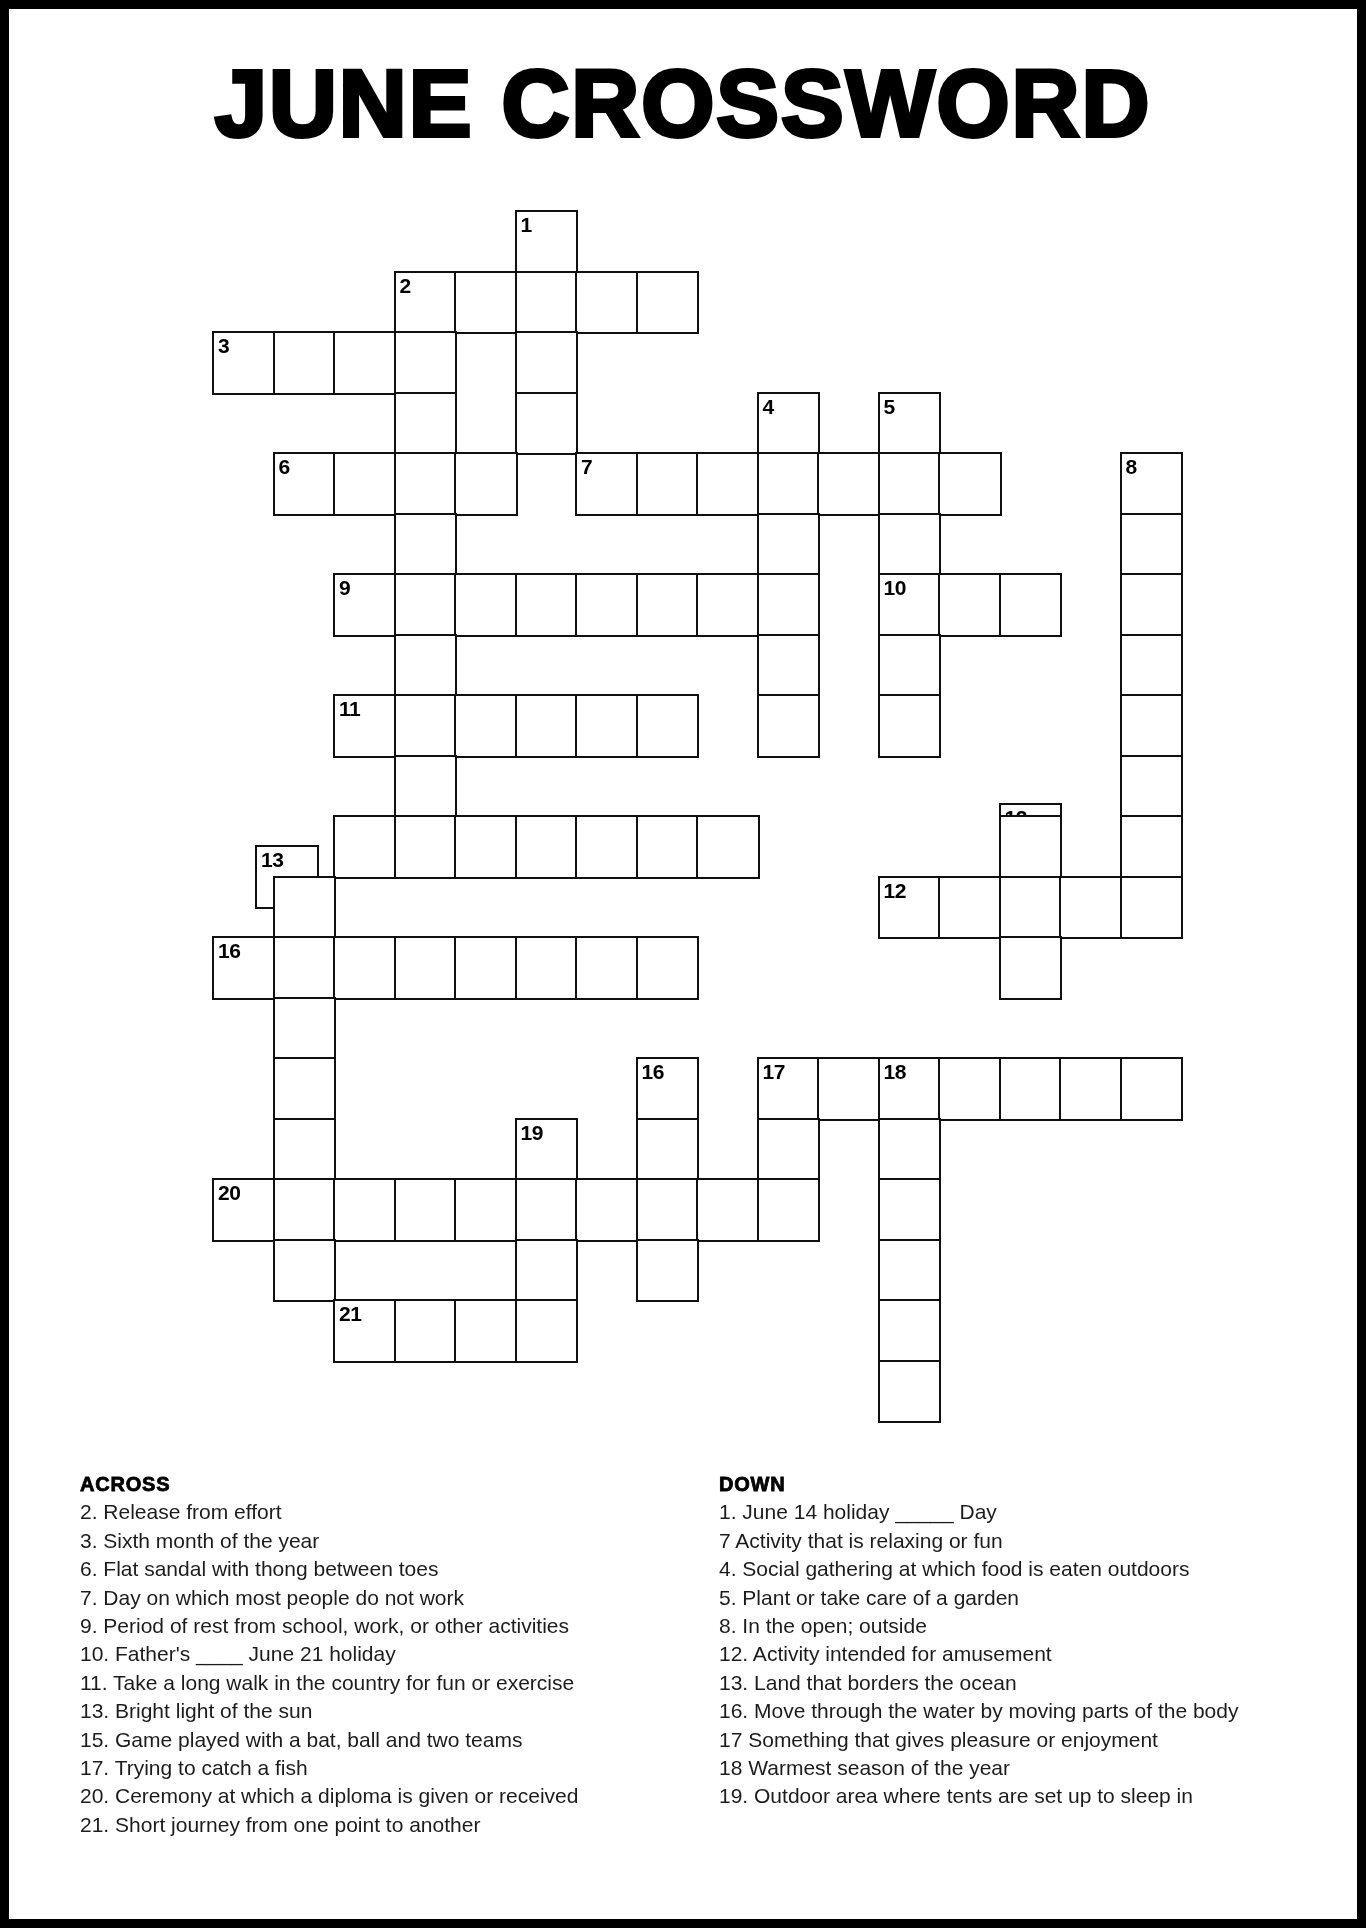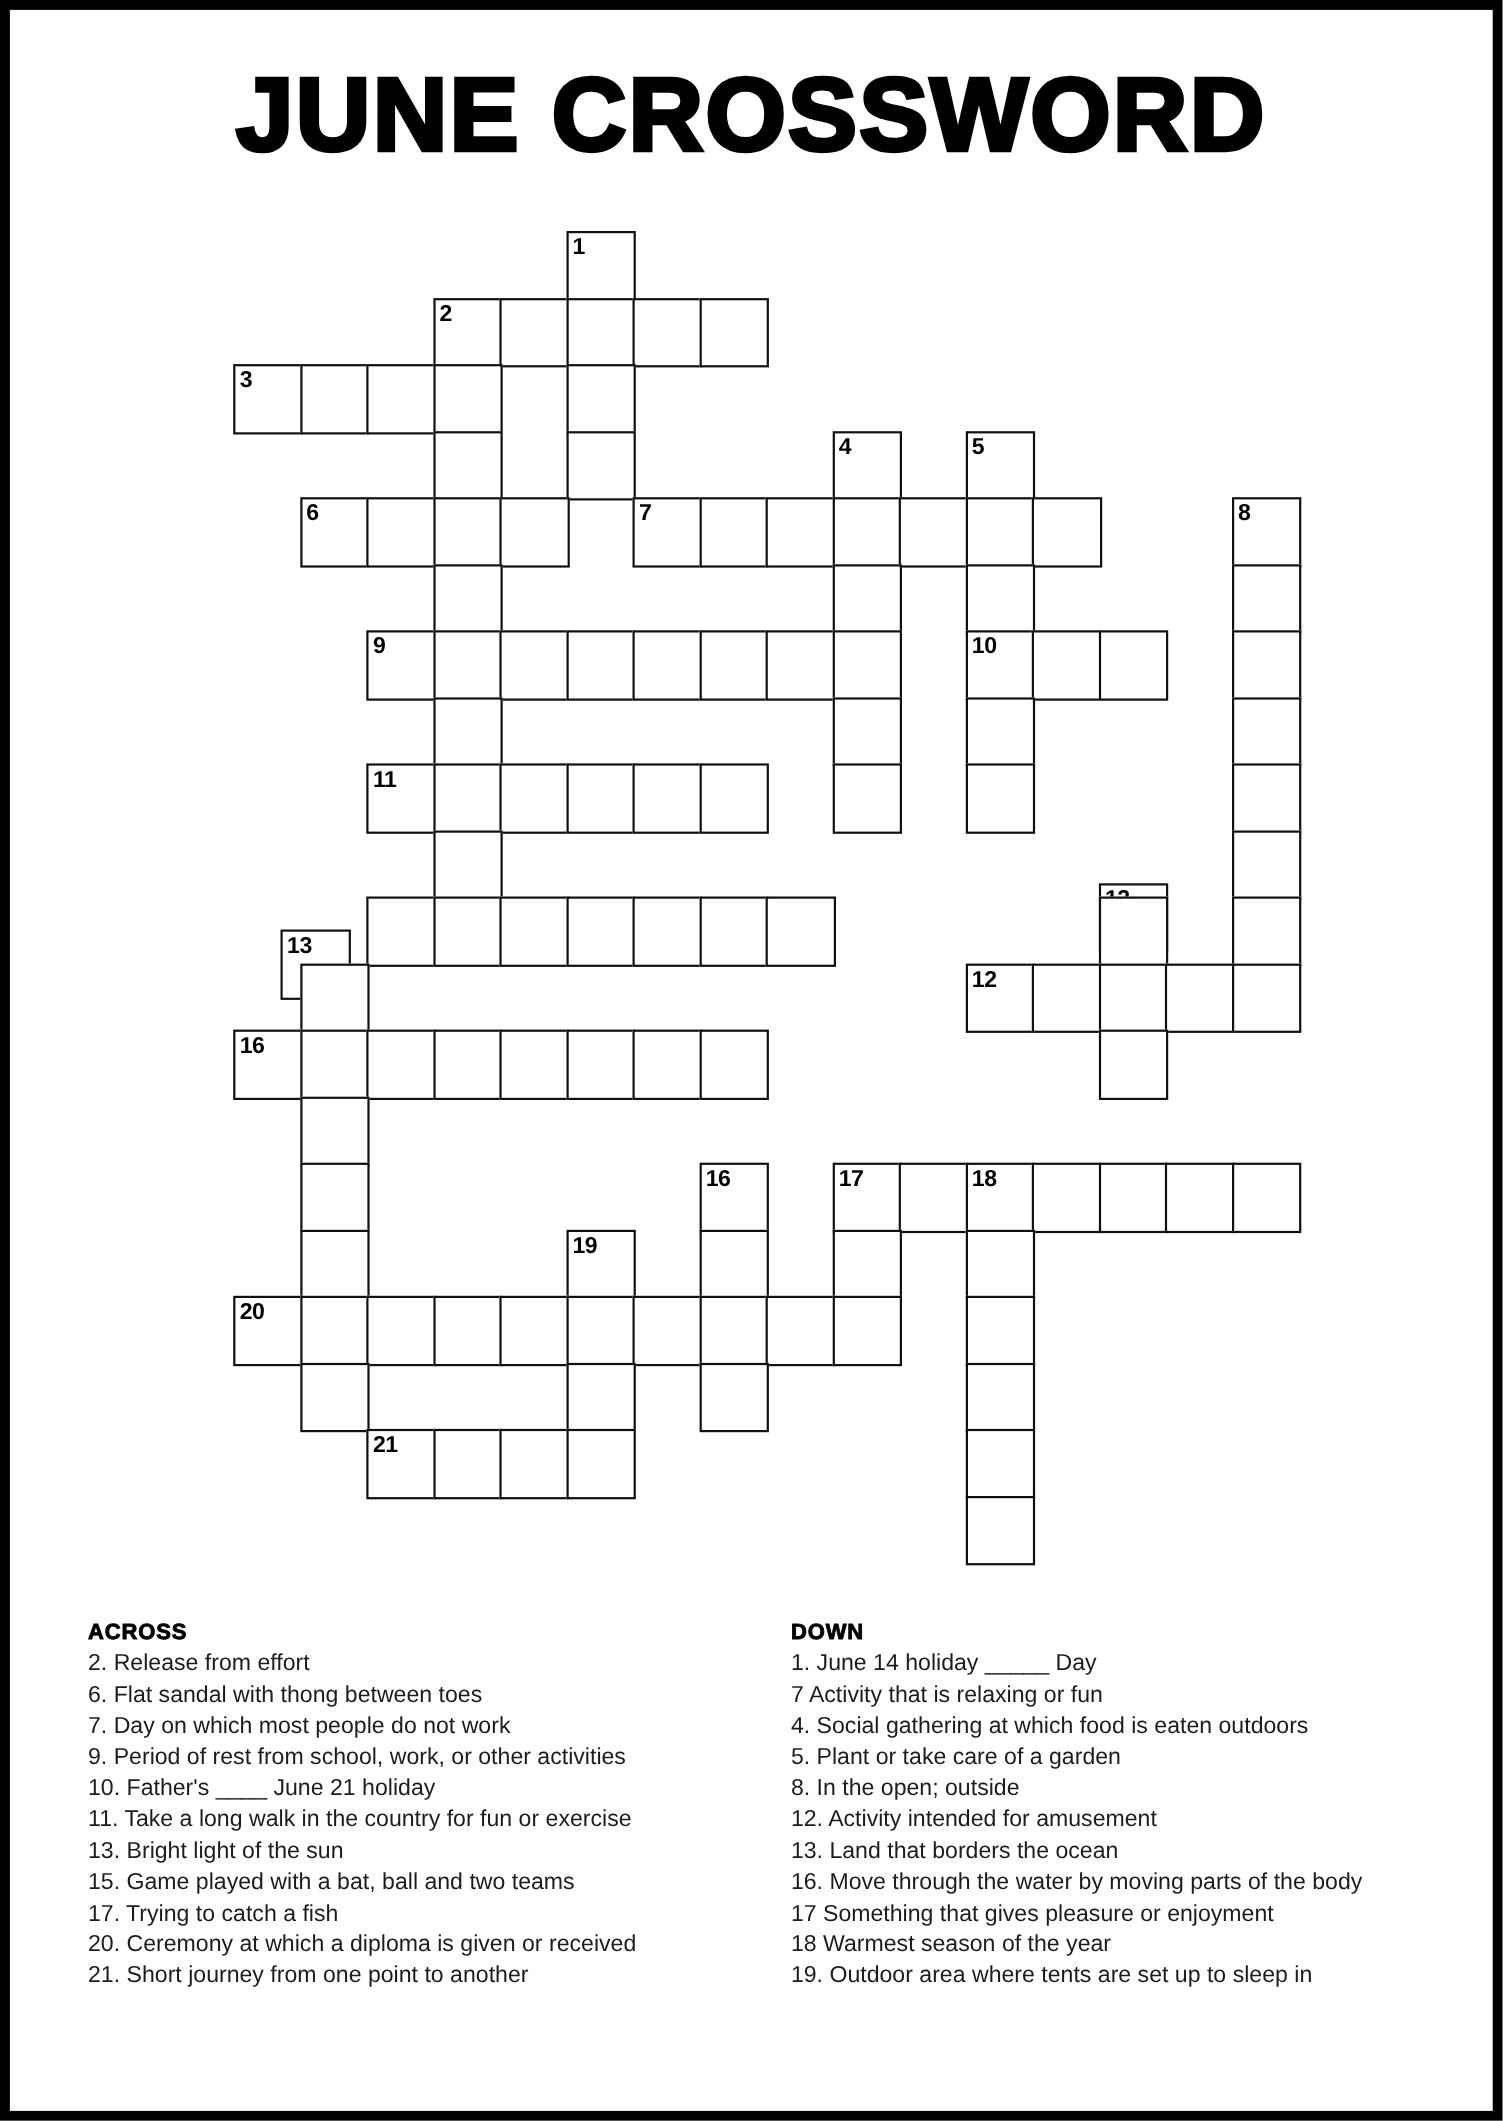--- a/index.html
+++ b/index.html
@@ -208,20 +208,21 @@
       <div class="cell" style="left: 242px; top: 1089px; border-color: rgb(16, 16, 16);"></div>
       <div class="cell" style="left: 302.5px; top: 1089px; border-color: rgb(16, 16, 16);"></div>
       <div class="cell" style="left: 665.5px; top: 1089px; border-color: rgb(16, 16, 16);"></div>
       <div class="cell" style="left: 665.5px; top: 1149.5px; border-color: rgb(16, 16, 16);"></div>
     </div>
 
   <div class="clue-col across">
     <div class="clue-head">ACROSS</div>
     <ul class="clue-list">
         <li>2. Release from effort</li>
+        <li>3. Sixth month of the year</li>
         <li>6. Flat sandal with thong between toes</li>
         <li>7. Day on which most people do not work</li>
         <li>9. Period of rest from school, work, or other activities</li>
         <li>10. Father's ____ June 21 holiday</li>
         <li>11. Take a long walk in the country for fun or exercise</li>
         <li>13. Bright light of the sun</li>
         <li>15. Game played with a bat, ball and two teams</li>
         <li>17. Trying to catch a fish</li>
         <li>20. Ceremony at which a diploma is given or received</li>
         <li>21. Short journey from one point to another</li>

